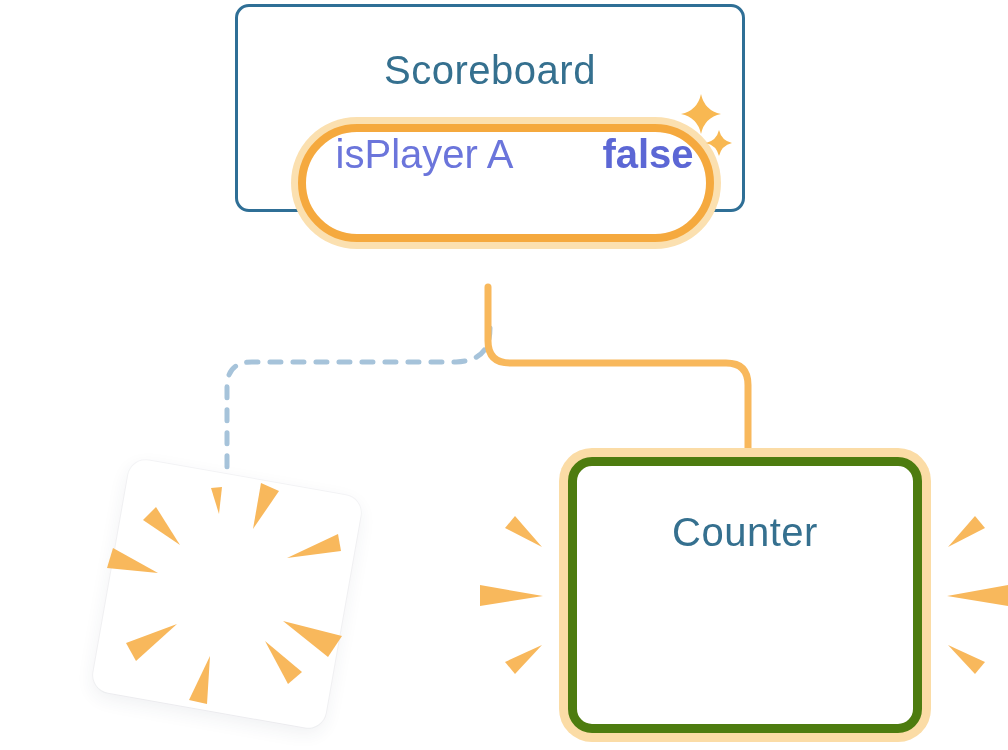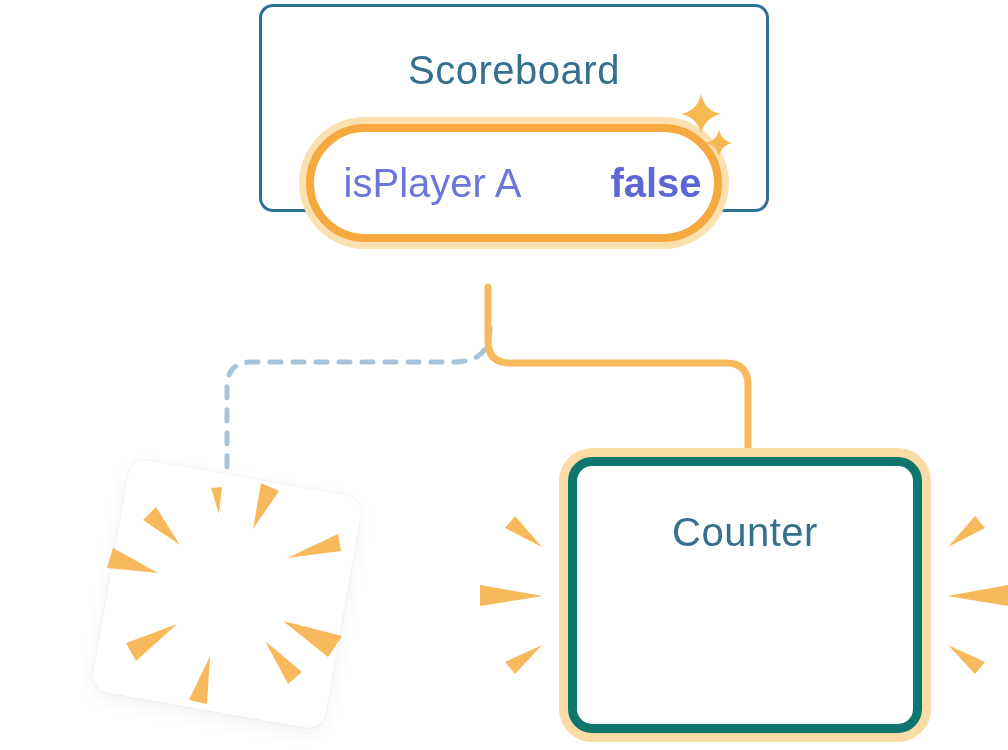--- a/index.html
+++ b/index.html
@@ -23,62 +23,61 @@
     background: #ffffff;
     box-sizing: border-box;
     z-index: 1;
   }
   
   .scoreboard-card {
     left: 235px; top: 4px;
     width: 510px; height: 208px;
     border: 3px solid #2F6F96;
     border-radius: 14px;
-    margin-left: 24px;
   }
   .card-title {
     width: 100%;
     text-align: center;
     color: #35708F;
     font-size: 40px;
     font-weight: 500;
     letter-spacing: 0.5px;
     position: absolute;
   }
   .scoreboard-card .card-title { top: 41px; }
 
   
   .score-pill {
     position: absolute;
-    left: 44px; top: 117px;
+    left: 60px; top: 117px;
     width: 400px; height: 102px;
     border: 8px solid #F5A93E;
     box-shadow: 0 0 0 7px #FBE0B0;
     border-radius: 999px;
     background: #ffffff;
     display: flex;
-    align-items: center;
+    align-items: flex-start;
     overflow: hidden;
   }
   .score-pill .cell {
     display: flex;
     align-items: center;
     justify-content: center;
     color: #6B75DB;
     font-size: 40px;
   }
   .score-pill .cell.key { width: 237px; }
   .score-pill .cell.value { flex: 1; color: #5C67D5; font-weight: bold; padding-left: 45px; }
   .score-pill .divider { width: 2px; background: #F0A63E; }
 
   
   .counter-card {
     left: 568px; top: 457px;
     width: 354px; height: 276px;
-    border: 9px solid #0f766e;
+    border: 9px solid #4d7c0f;
     box-shadow: 0 0 0 9px #FBDCA6;
     border-radius: 24px;
   }
   .counter-card .card-title { top: 44px; }
   .counter-pill {
     position: absolute;
     left: 35px; top: 117px;
     width: 266px; height: 102px;
     border: 2px solid #6671D9;
     border-radius: 999px;

